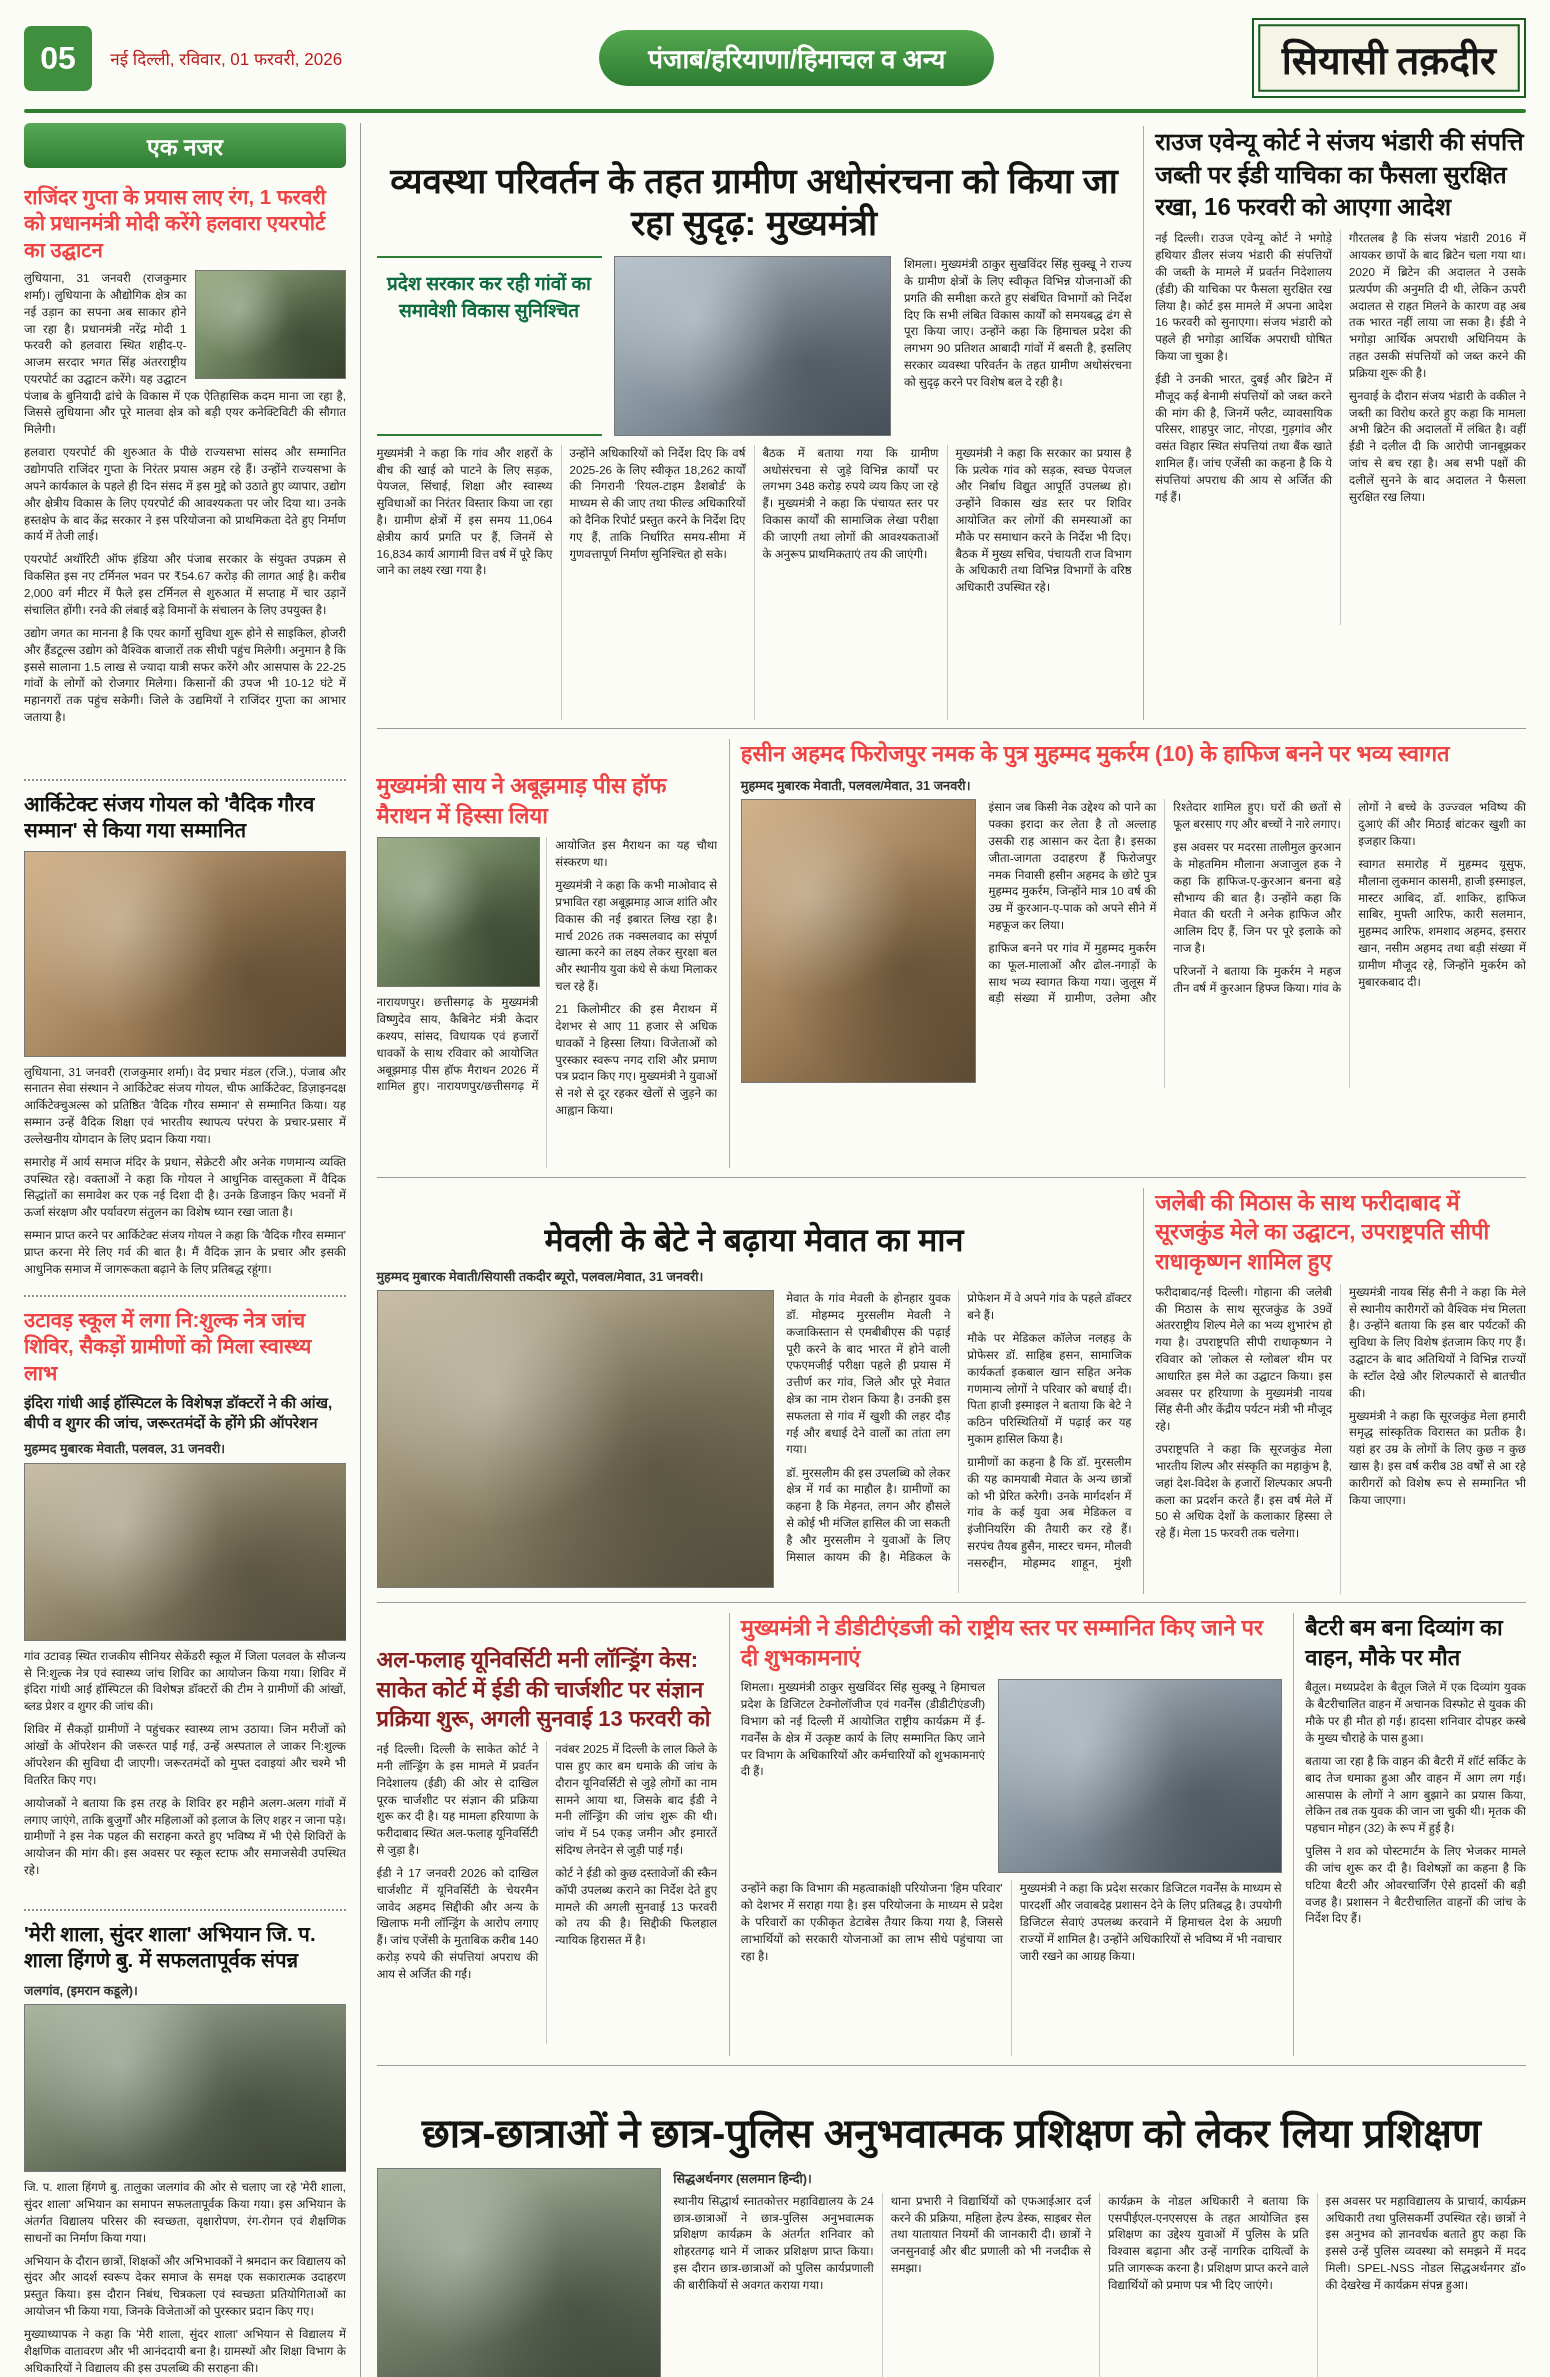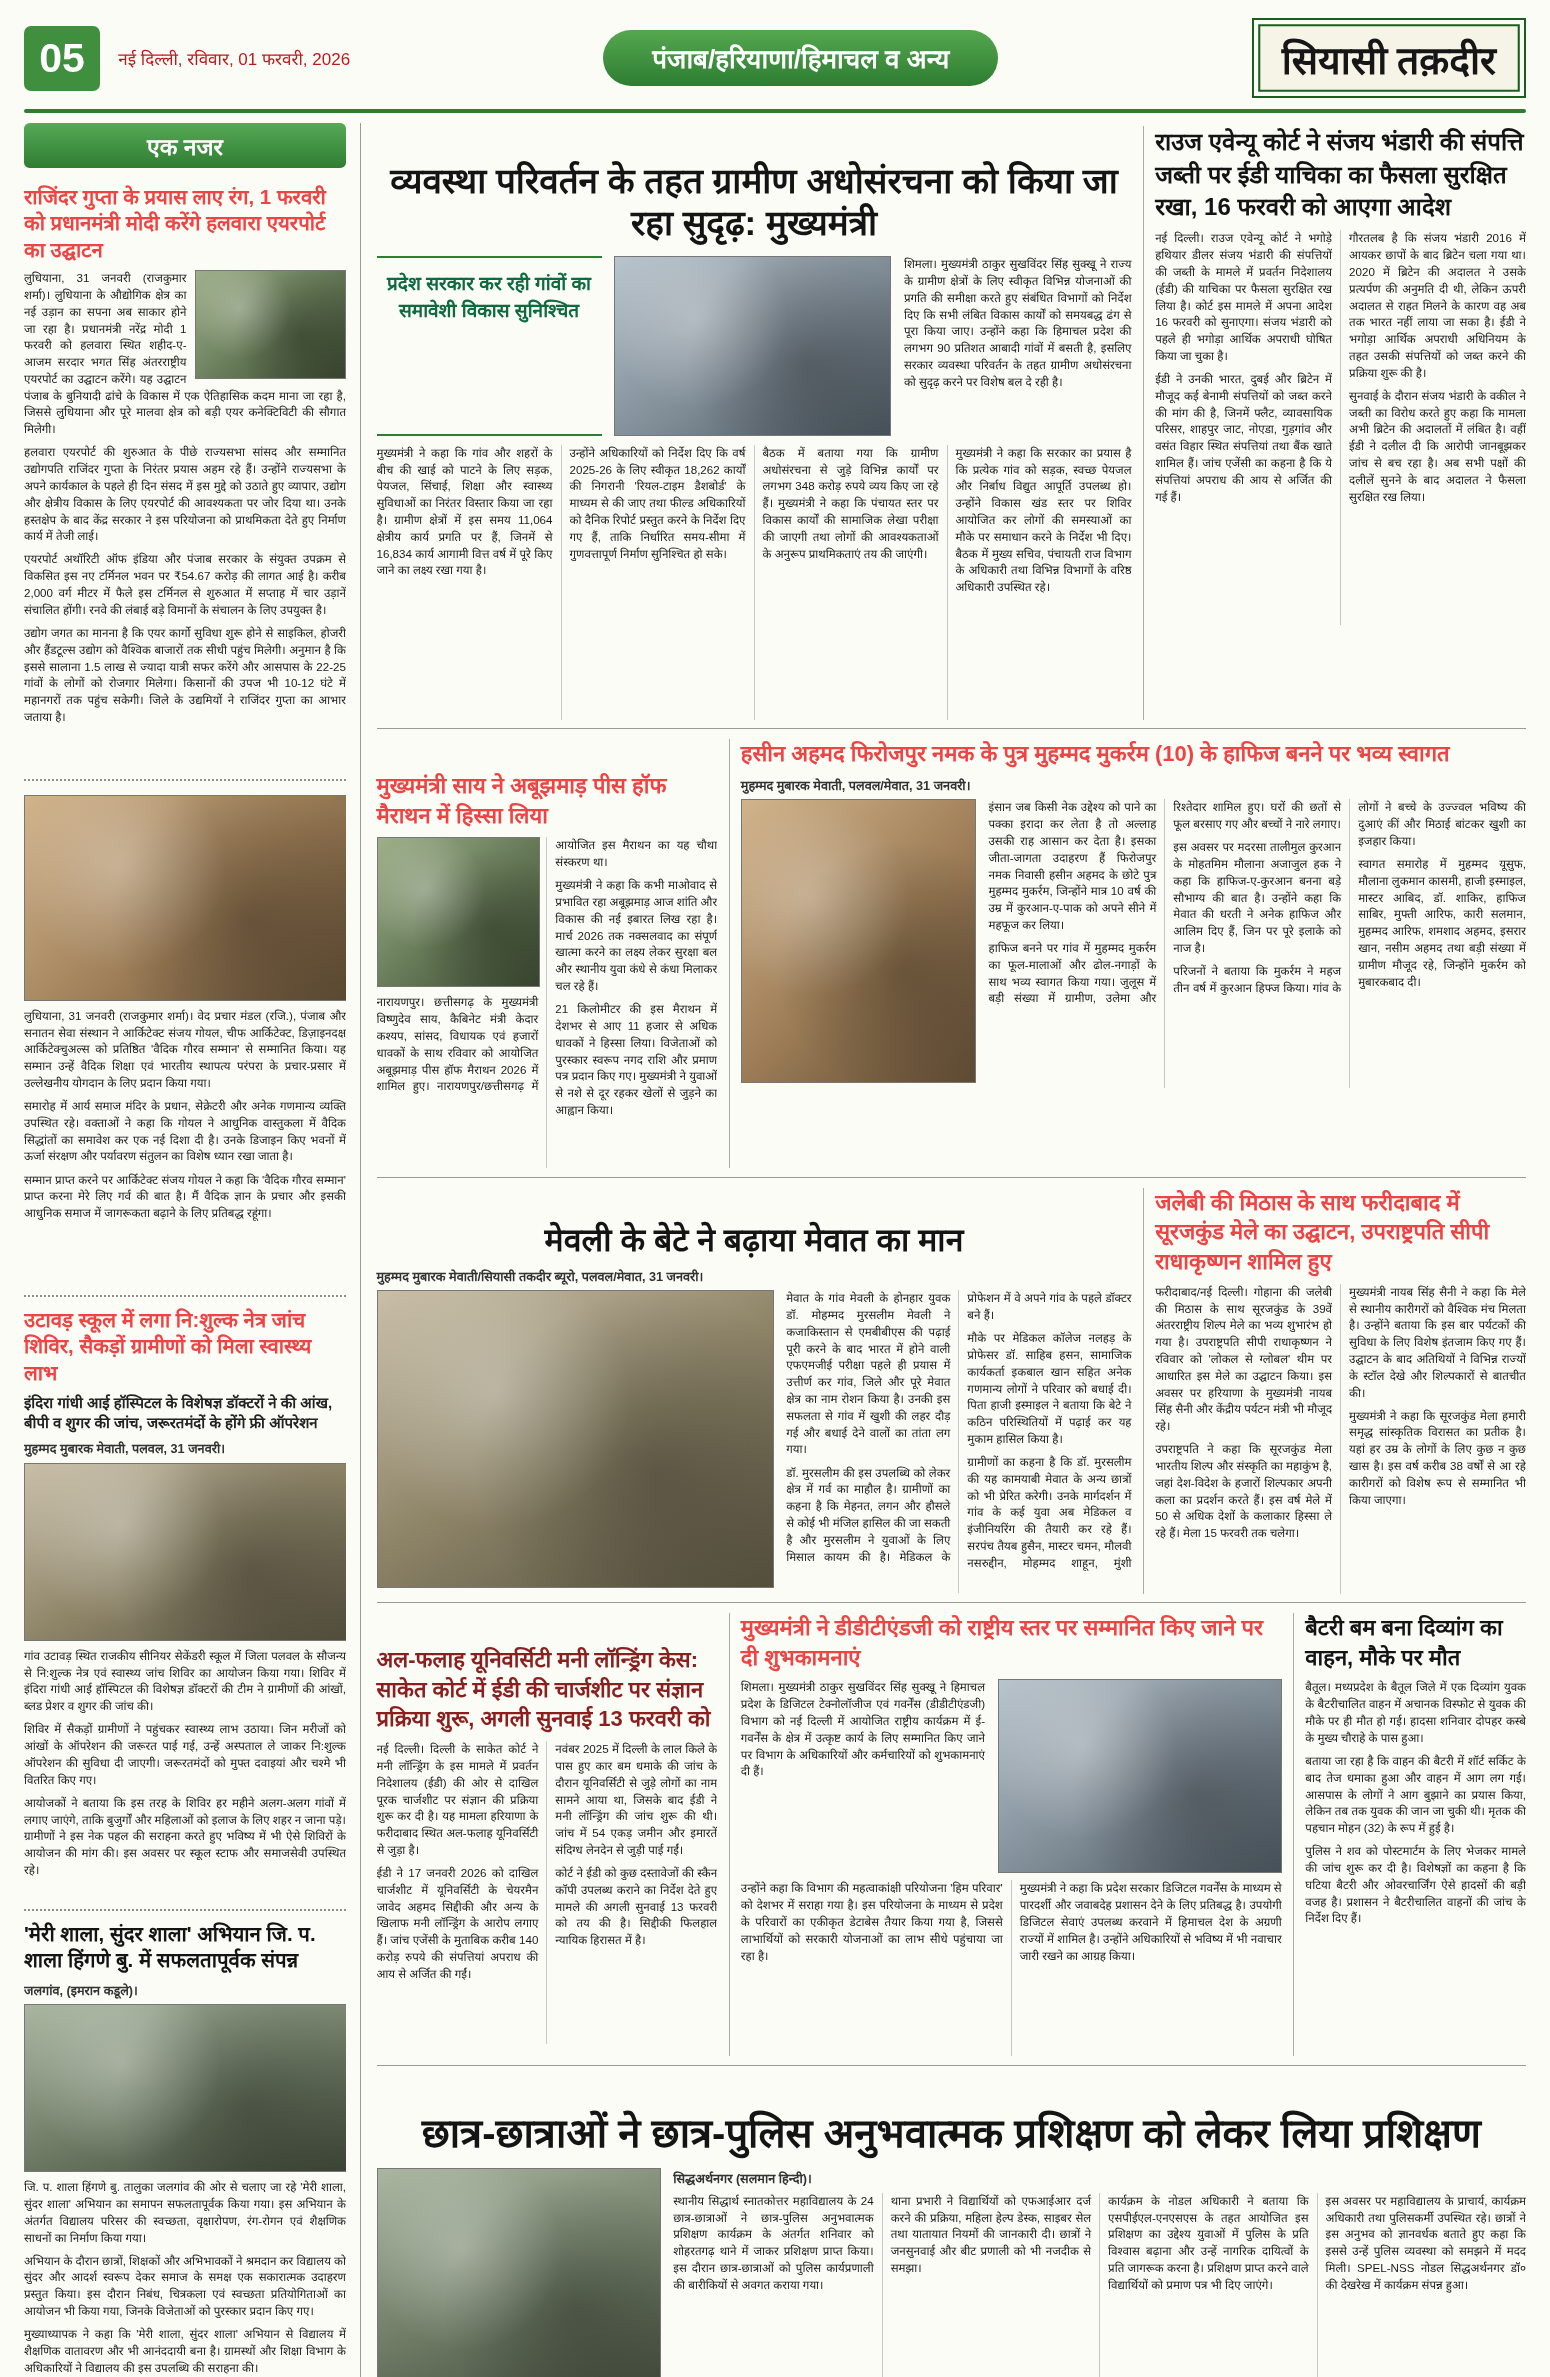--- a/index.html
+++ b/index.html
@@ -1,21 +1,21 @@
 <!DOCTYPE html>
 <html lang="hi" style="font-size:11.3px"><head>
 <meta charset="utf-8">
 <style>
   html,body{margin:0;padding:0;background:#d9d9d2;}
   .page{width:1550px;min-height:2377px;margin:0 auto;background:#fcfcf6;box-sizing:border-box;
         padding:18.3px 24px 10px;font-family:"Liberation Sans","DejaVu Sans",sans-serif;color:#1a1a1a;}
 
   
   .topbar{display:flex;align-items:center;gap:18.3px;}
-  .pagenum{width:76px;height:65px;background:#3f8f3f;color:#fff;font-size:41px;font-weight:800;
+  .pagenum{width:68px;height:65px;background:#3f8f3f;color:#fff;font-size:32px;font-weight:800;
            display:flex;align-items:center;justify-content:center;border-radius:7px;}
   .dateline{font-size:17px;color:#b91c1c;white-space:nowrap;}
   .section-pill{margin:0 auto;background:linear-gradient(#55a74f,#2e7d32);color:#fff;font-size:26px;
            font-weight:800;padding:10px 49px;border-radius:32px;white-space:nowrap;}
   .masthead{border:2.1px solid #1b5e20;box-shadow:inset 0 0 0 4.2px #fcfcf6,inset 0 0 0 6.3px #1b5e20;
            padding:11.3px 28px;font-family:"Liberation Serif","DejaVu Serif",serif;
            font-size:39px;font-weight:800;color:#161616;white-space:nowrap;background:#f6f4e6;}
   .rule{height:4.2px;background:#2e7d32;margin:11.3px 0 10px;border-radius:2.1px;}
 
   
@@ -107,20 +107,21 @@
         <div class="paras">
 
         <p class="para">लुधियाना, 31 जनवरी (राजकुमार शर्मा)। लुधियाना के औद्योगिक क्षेत्र का नई उड़ान का सपना अब साकार होने जा रहा है। प्रधानमंत्री नरेंद्र मोदी 1 फरवरी को हलवारा स्थित शहीद-ए-आजम सरदार भगत सिंह अंतरराष्ट्रीय एयरपोर्ट का उद्घाटन करेंगे। यह उद्घाटन पंजाब के बुनियादी ढांचे के विकास में एक ऐतिहासिक कदम माना जा रहा है, जिससे लुधियाना और पूरे मालवा क्षेत्र को बड़ी एयर कनेक्टिविटी की सौगात मिलेगी।</p>
             <p class="para">हलवारा एयरपोर्ट की शुरुआत के पीछे राज्यसभा सांसद और सम्मानित उद्योगपति राजिंदर गुप्ता के निरंतर प्रयास अहम रहे हैं। उन्होंने राज्यसभा के अपने कार्यकाल के पहले ही दिन संसद में इस मुद्दे को उठाते हुए व्यापार, उद्योग और क्षेत्रीय विकास के लिए एयरपोर्ट की आवश्यकता पर जोर दिया था। उनके हस्तक्षेप के बाद केंद्र सरकार ने इस परियोजना को प्राथमिकता देते हुए निर्माण कार्य में तेजी लाई।</p>
             <p class="para">एयरपोर्ट अथॉरिटी ऑफ इंडिया और पंजाब सरकार के संयुक्त उपक्रम से विकसित इस नए टर्मिनल भवन पर ₹54.67 करोड़ की लागत आई है। करीब 2,000 वर्ग मीटर में फैले इस टर्मिनल से शुरुआत में सप्ताह में चार उड़ानें संचालित होंगी। रनवे की लंबाई बड़े विमानों के संचालन के लिए उपयुक्त है।</p>
             <p class="para">उद्योग जगत का मानना है कि एयर कार्गो सुविधा शुरू होने से साइकिल, होजरी और हैंडटूल्स उद्योग को वैश्विक बाजारों तक सीधी पहुंच मिलेगी। अनुमान है कि इससे सालाना 1.5 लाख से ज्यादा यात्री सफर करेंगे और आसपास के 22-25 गांवों के लोगों को रोजगार मिलेगा। किसानों की उपज भी 10-12 घंटे में महानगरों तक पहुंच सकेगी। जिले के उद्यमियों ने राजिंदर गुप्ता का आभार जताया है।</p>
           </div>
       </article>
 
       <article class="sb-art" style="height:497px">
+        <h2 class="hl-sb ink">आर्किटेक्ट संजय गोयल को 'वैदिक गौरव सम्मान' से किया गया सम्मानित</h2>
         <div class="photo ph-warm sb-photo"></div>
         <div class="paras">
 
         <p class="para">लुधियाना, 31 जनवरी (राजकुमार शर्मा)। वेद प्रचार मंडल (रजि.), पंजाब और सनातन सेवा संस्थान ने आर्किटेक्ट संजय गोयल, चीफ आर्किटेक्ट, डिज़ाइनदक्ष आर्किटेक्चुअल्स को प्रतिष्ठित 'वैदिक गौरव सम्मान' से सम्मानित किया। यह सम्मान उन्हें वैदिक शिक्षा एवं भारतीय स्थापत्य परंपरा के प्रचार-प्रसार में उल्लेखनीय योगदान के लिए प्रदान किया गया।</p>
             <p class="para">समारोह में आर्य समाज मंदिर के प्रधान, सेक्रेटरी और अनेक गणमान्य व्यक्ति उपस्थित रहे। वक्ताओं ने कहा कि गोयल ने आधुनिक वास्तुकला में वैदिक सिद्धांतों का समावेश कर एक नई दिशा दी है। उनके डिजाइन किए भवनों में ऊर्जा संरक्षण और पर्यावरण संतुलन का विशेष ध्यान रखा जाता है।</p>
             <p class="para">सम्मान प्राप्त करने पर आर्किटेक्ट संजय गोयल ने कहा कि 'वैदिक गौरव सम्मान' प्राप्त करना मेरे लिए गर्व की बात है। मैं वैदिक ज्ञान के प्रचार और इसकी आधुनिक समाज में जागरूकता बढ़ाने के लिए प्रतिबद्ध रहूंगा।</p>
           </div>
       </article>
 
       <article class="sb-art" style="height:595px">

